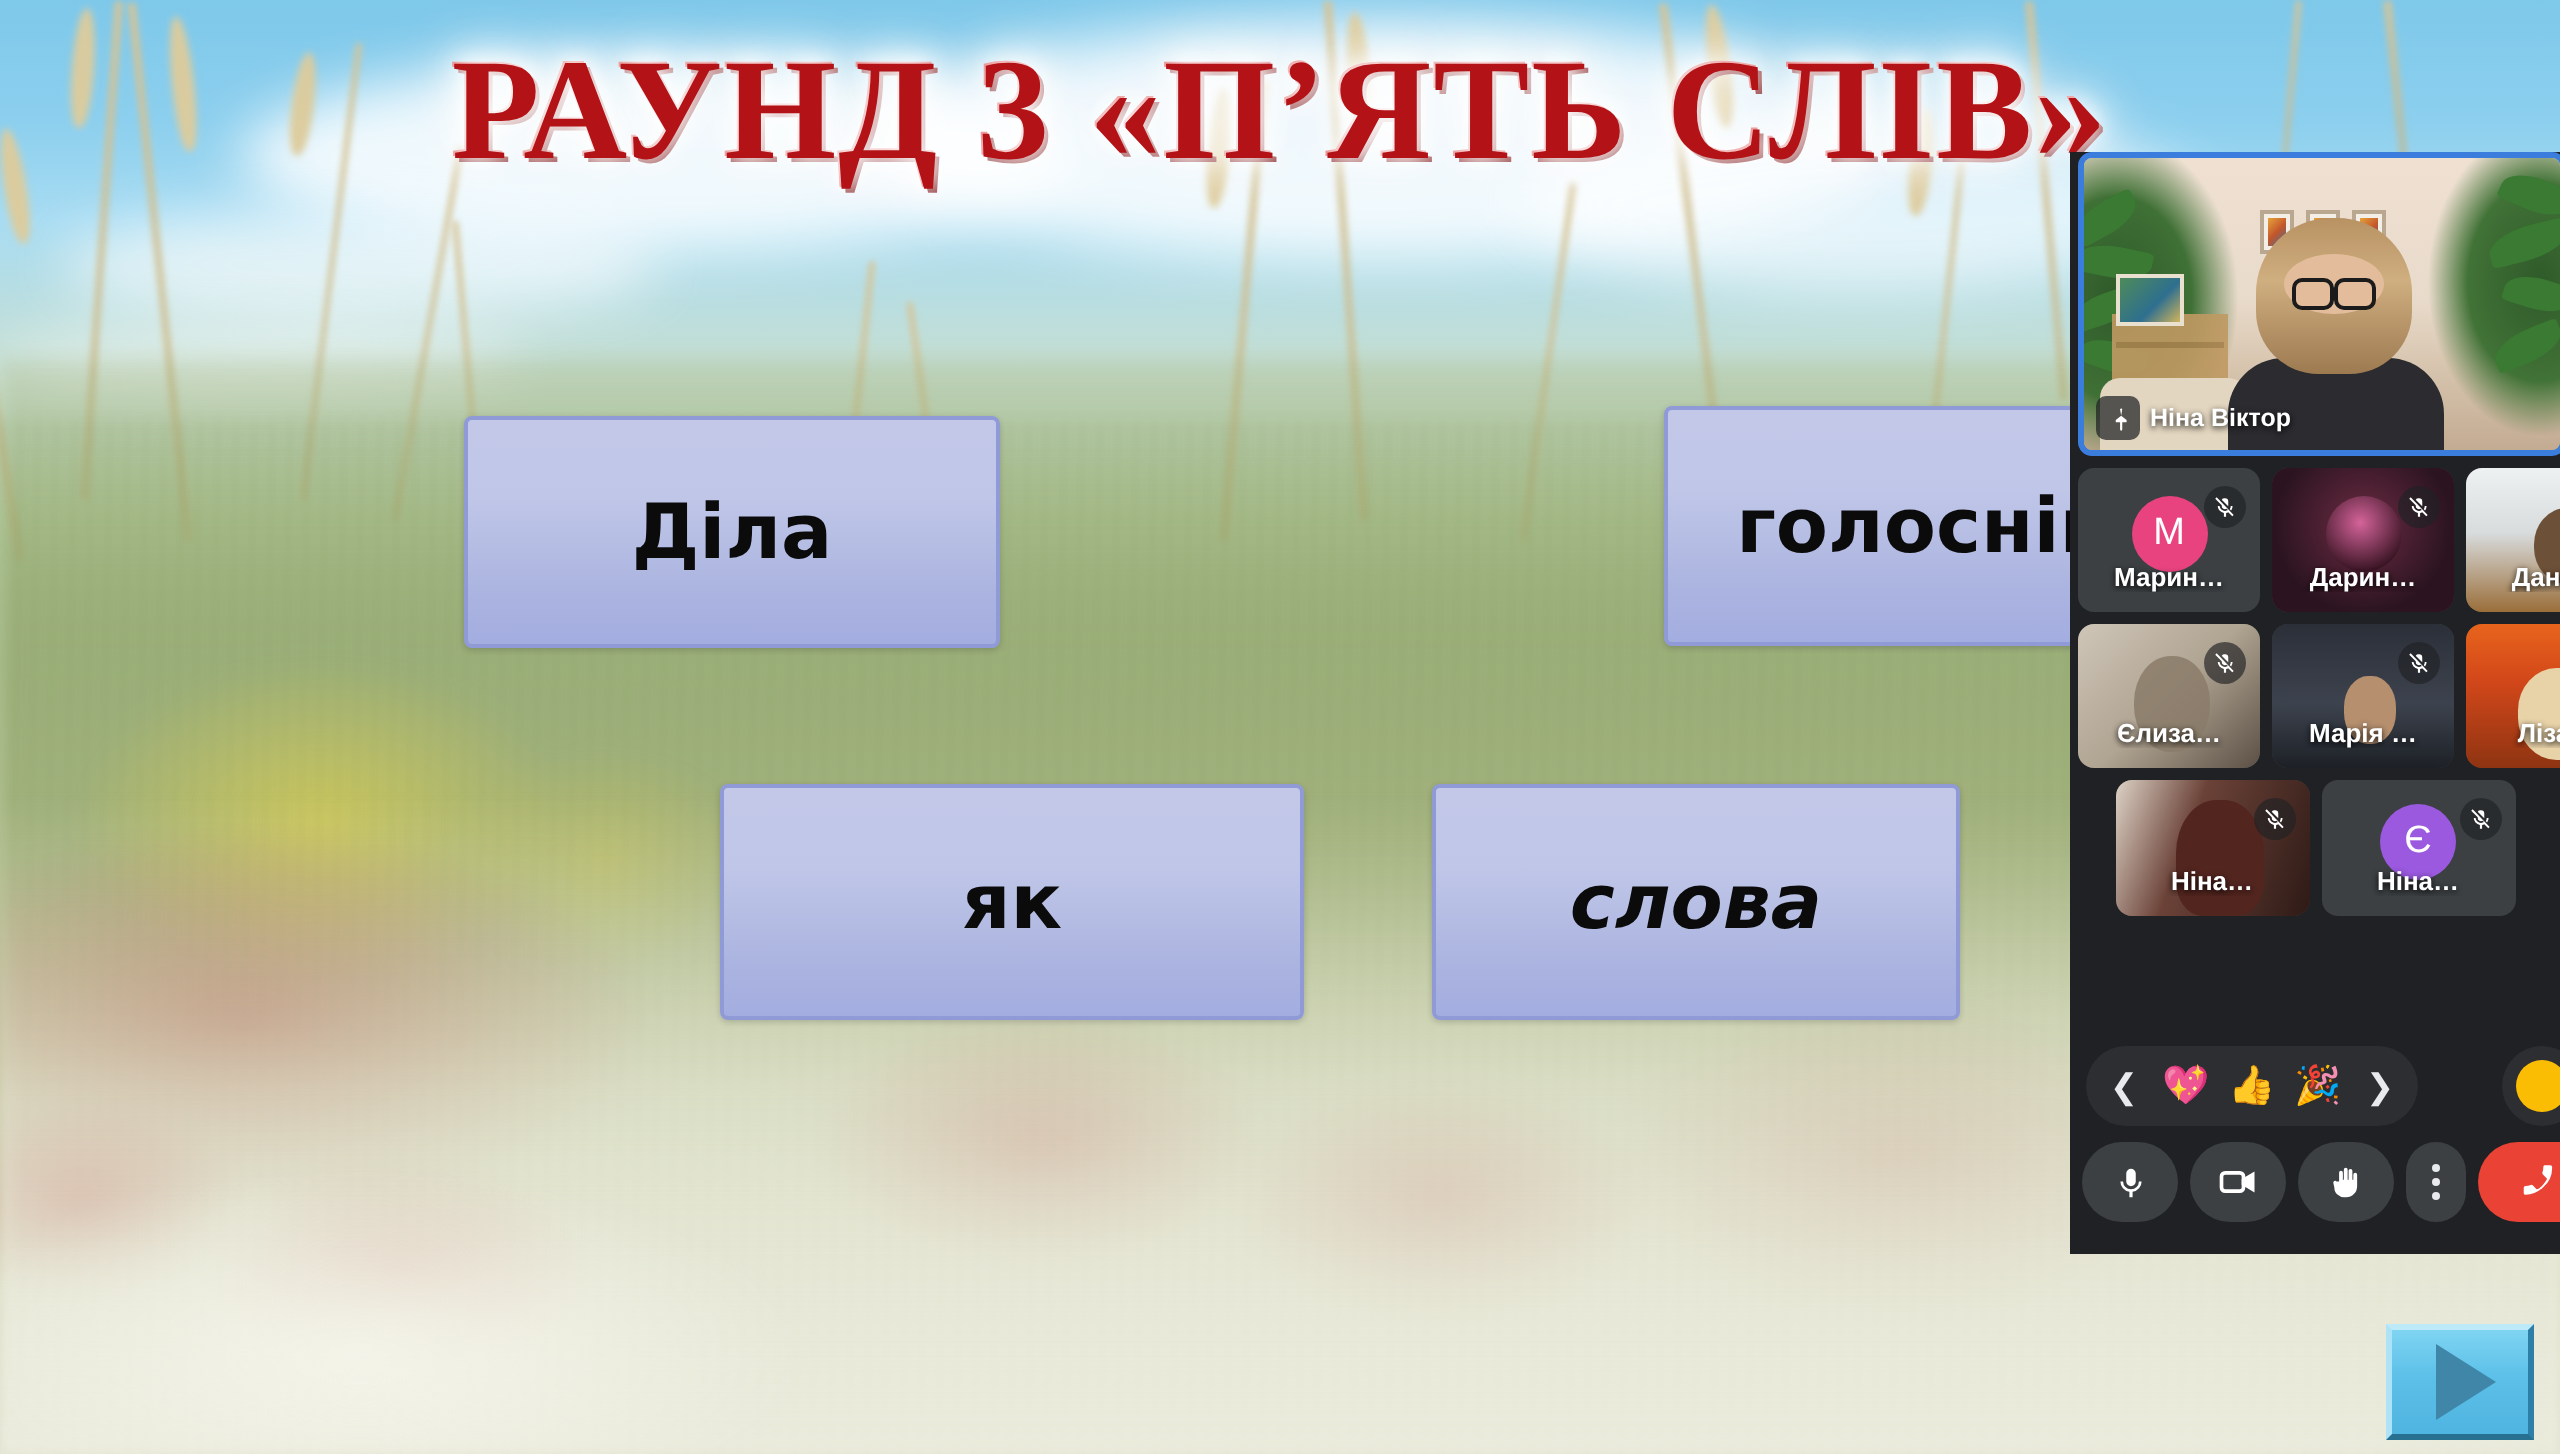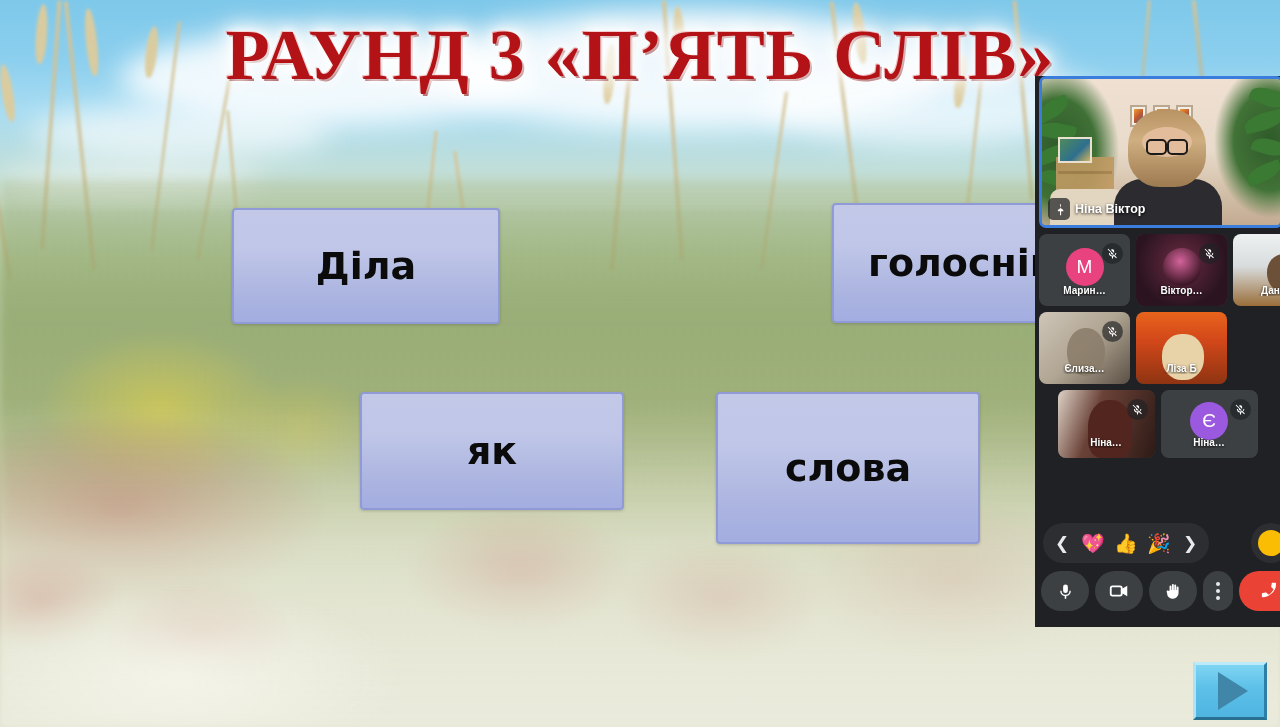--- a/index.html
+++ b/index.html
@@ -92,22 +92,22 @@
     font-weight:700;
     font-size:38px;
     font-family:"DejaVu Sans", sans-serif;
     z-index:3;
     overflow:hidden;
     margin-left:48px;
   }
   #box-dila      { left:184px; top:208px; width:268px; height:116px; }
   #box-hovoryat  { left:484px; top:204px; width:266px; height:120px; }
   #box-holosnishe{ left:784px; top:203px; width:300px; height:120px; }
-  #box-yak       { left:312px; top:392px; width:264px; height:118px; }
-  #box-slova     { left:668px; top:392px; width:264px; height:152px; }
+  #box-yak       { left:312px; top:392px; width:292px; height:118px; }
+  #box-slova     { left:668px; top:392px; width:264px; height:118px;font-style:italic; }
   #box-holosnishe span{ white-space:nowrap; }
 
   
   #meet-panel{
     position:absolute; left:1035px; top:76px; width:245px; height:551px;
     background:#202124;
     z-index:10; overflow:hidden;
     font-family:"Liberation Sans", sans-serif;
   }
   #meet-url-bar{
@@ -159,21 +159,21 @@
 
   
   #tile-rows{ padding:6px 4px 0 4px; }
   .trow{ display:flex; gap:6px; margin-bottom:6px; }
   .tile{
     position:relative; width:91px; height:72px; border-radius:8px;
     background:#3c4043; overflow:hidden; flex:0 0 auto;
   }
   .tile .tl-label{
     position:absolute; left:0; right:0; bottom:10px; text-align:center;
-    color:#fff; font-size:10px; font-weight:700; text-shadow:0 1px 3px rgba(0,0,0,.95);
+    color:#fff; font-size:13px; font-weight:700; text-shadow:0 1px 3px rgba(0,0,0,.95);
     white-space:nowrap; overflow:hidden; z-index:4;
   }
   .avatar{
     position:absolute; left:50%; top:46%; transform:translate(-50%,-50%);
     width:38px; height:38px; border-radius:50%;
     display:flex; align-items:center; justify-content:center;
     color:#fff; font-size:19px; font-weight:400; font-family:"Liberation Sans",sans-serif;
   }
   .vidfill{ position:absolute; inset:0; }
   .mute-badge{
@@ -335,21 +335,21 @@
         </div>
 
         <div class="tile">
           <div class="vidfill" style="background:radial-gradient(circle at 50% 40%,#6b2b42,#2b1420 70%)"></div>
           <div class="avatar" style="background:radial-gradient(circle at 45% 35%,#d4639a,#3a1524 75%)"></div>
           <span class="mute-badge">
             <svg width="13" height="13" viewBox="0 0 24 24" fill="#fff">
                 <path d="M19 11h-1.7a5.3 5.3 0 01-.9 3l1.2 1.2A7 7 0 0019 11zM12 4a3 3 0 013 3v4.2L9 5.3A3 3 0 0112 4zM4.3 3L3 4.3l6 6V11a3 3 0 004.5 2.6l1.2 1.2A5 5 0 017 11H5.3a6.7 6.7 0 005.7 6.5V21h2v-3.5c.7-.1 1.4-.3 2-.6l3.7 3.7 1.3-1.3z"></path>
               </svg>
           </span>
-          <span class="tl-label">Віктор…</span>
+          <span class="tl-label">Дарин…</span>
         </div>
 
         <div class="tile">
           <div class="vidfill" style="background:linear-gradient(180deg,#eef1f2 0%,#d8dcdd 45%,#9a6e3a 100%)"></div>
           <div style="position:absolute;left:34px;top:20px;width:34px;height:38px;border-radius:48%;background:#6d5038"></div>
           <span class="tl-label">Дани…</span>
         </div>
       </div>
 
       <div class="trow">
@@ -357,20 +357,30 @@
           <div class="vidfill" style="background:linear-gradient(135deg,#cfc6b8 0%,#b0a492 50%,#5c5046 100%)"></div>
           <div style="position:absolute;left:28px;top:16px;width:38px;height:48px;border-radius:48%;background:#8a7b68;opacity:.85"></div>
           <span class="mute-badge">
             <svg width="13" height="13" viewBox="0 0 24 24" fill="#fff">
                 <path d="M19 11h-1.7a5.3 5.3 0 01-.9 3l1.2 1.2A7 7 0 0019 11zM12 4a3 3 0 013 3v4.2L9 5.3A3 3 0 0112 4zM4.3 3L3 4.3l6 6V11a3 3 0 004.5 2.6l1.2 1.2A5 5 0 017 11H5.3a6.7 6.7 0 005.7 6.5V21h2v-3.5c.7-.1 1.4-.3 2-.6l3.7 3.7 1.3-1.3z"></path>
               </svg>
           </span>
           <span class="tl-label">Єлиза…</span>
         </div>
 
+        <div class="tile">
+          <div class="vidfill" style="background:linear-gradient(180deg,#2b2f38 0%,#3d434e 55%,#1d2026 100%)"></div>
+          <div style="position:absolute;left:36px;top:26px;width:26px;height:34px;border-radius:46%;background:#b58f6e"></div>
+          <span class="mute-badge">
+            <svg width="13" height="13" viewBox="0 0 24 24" fill="#fff">
+                <path d="M19 11h-1.7a5.3 5.3 0 01-.9 3l1.2 1.2A7 7 0 0019 11zM12 4a3 3 0 013 3v4.2L9 5.3A3 3 0 0112 4zM4.3 3L3 4.3l6 6V11a3 3 0 004.5 2.6l1.2 1.2A5 5 0 017 11H5.3a6.7 6.7 0 005.7 6.5V21h2v-3.5c.7-.1 1.4-.3 2-.6l3.7 3.7 1.3-1.3z"></path>
+              </svg>
+          </span>
+          <span class="tl-label">Марія …</span>
+        </div>
 
         <div class="tile">
           <div class="vidfill" style="background:linear-gradient(180deg,#e8641c 0%,#d2471a 40%,#8e3412 100%)"></div>
           <div style="position:absolute;left:26px;top:22px;width:42px;height:46px;border-radius:46%;background:#e8d2a8"></div>
           <span class="tl-label">Ліза Б</span>
         </div>
       </div>
 
       <div class="trow row3">
         <div class="tile">

